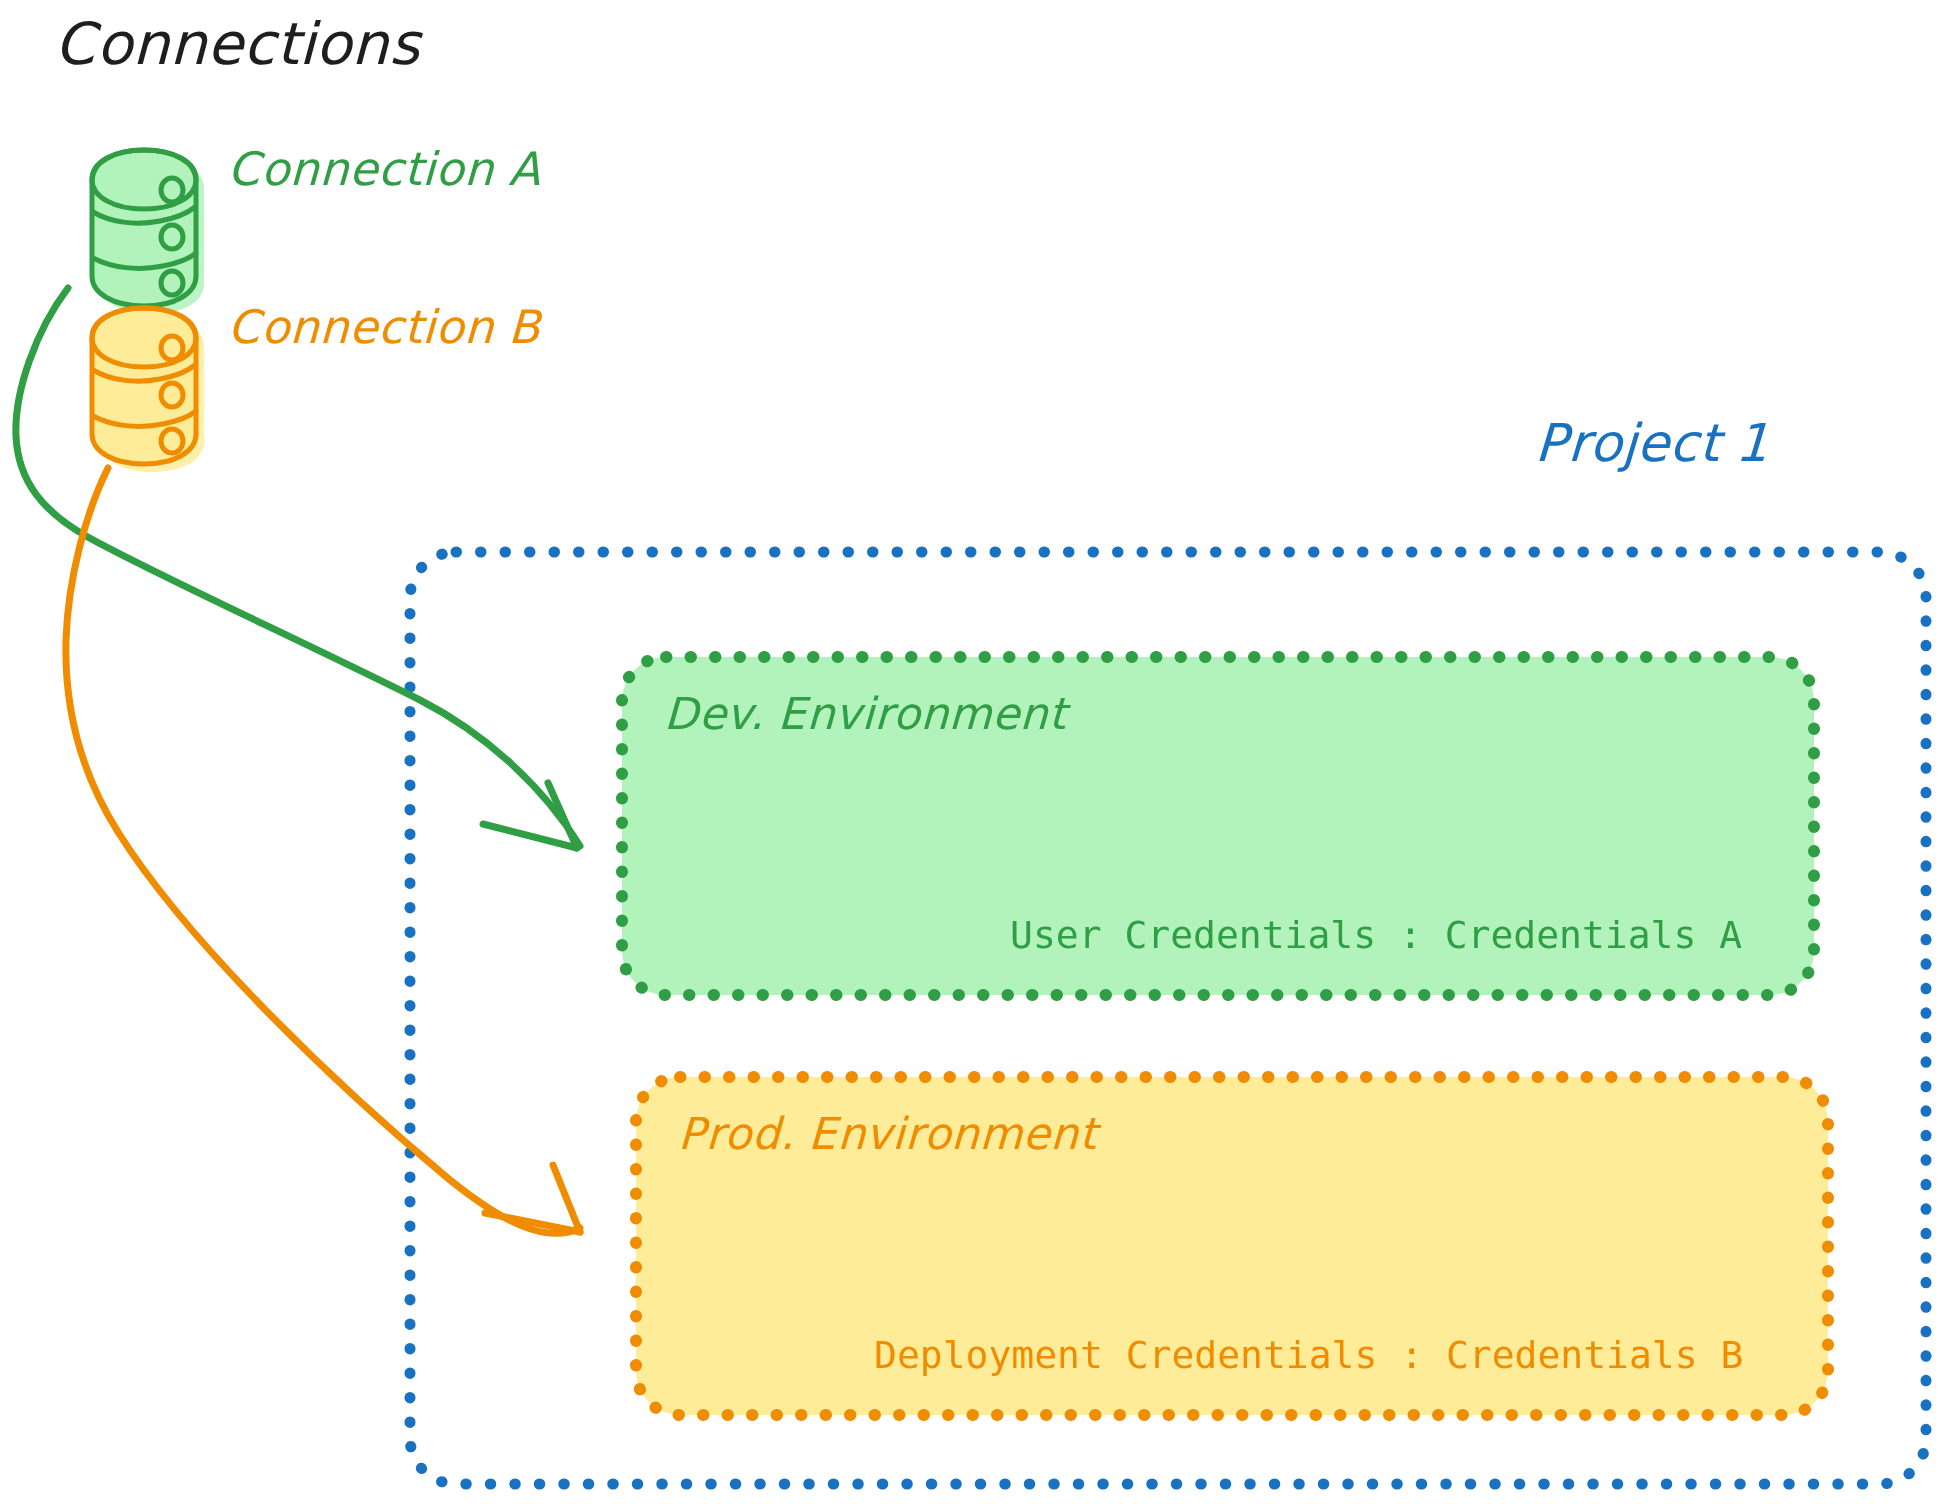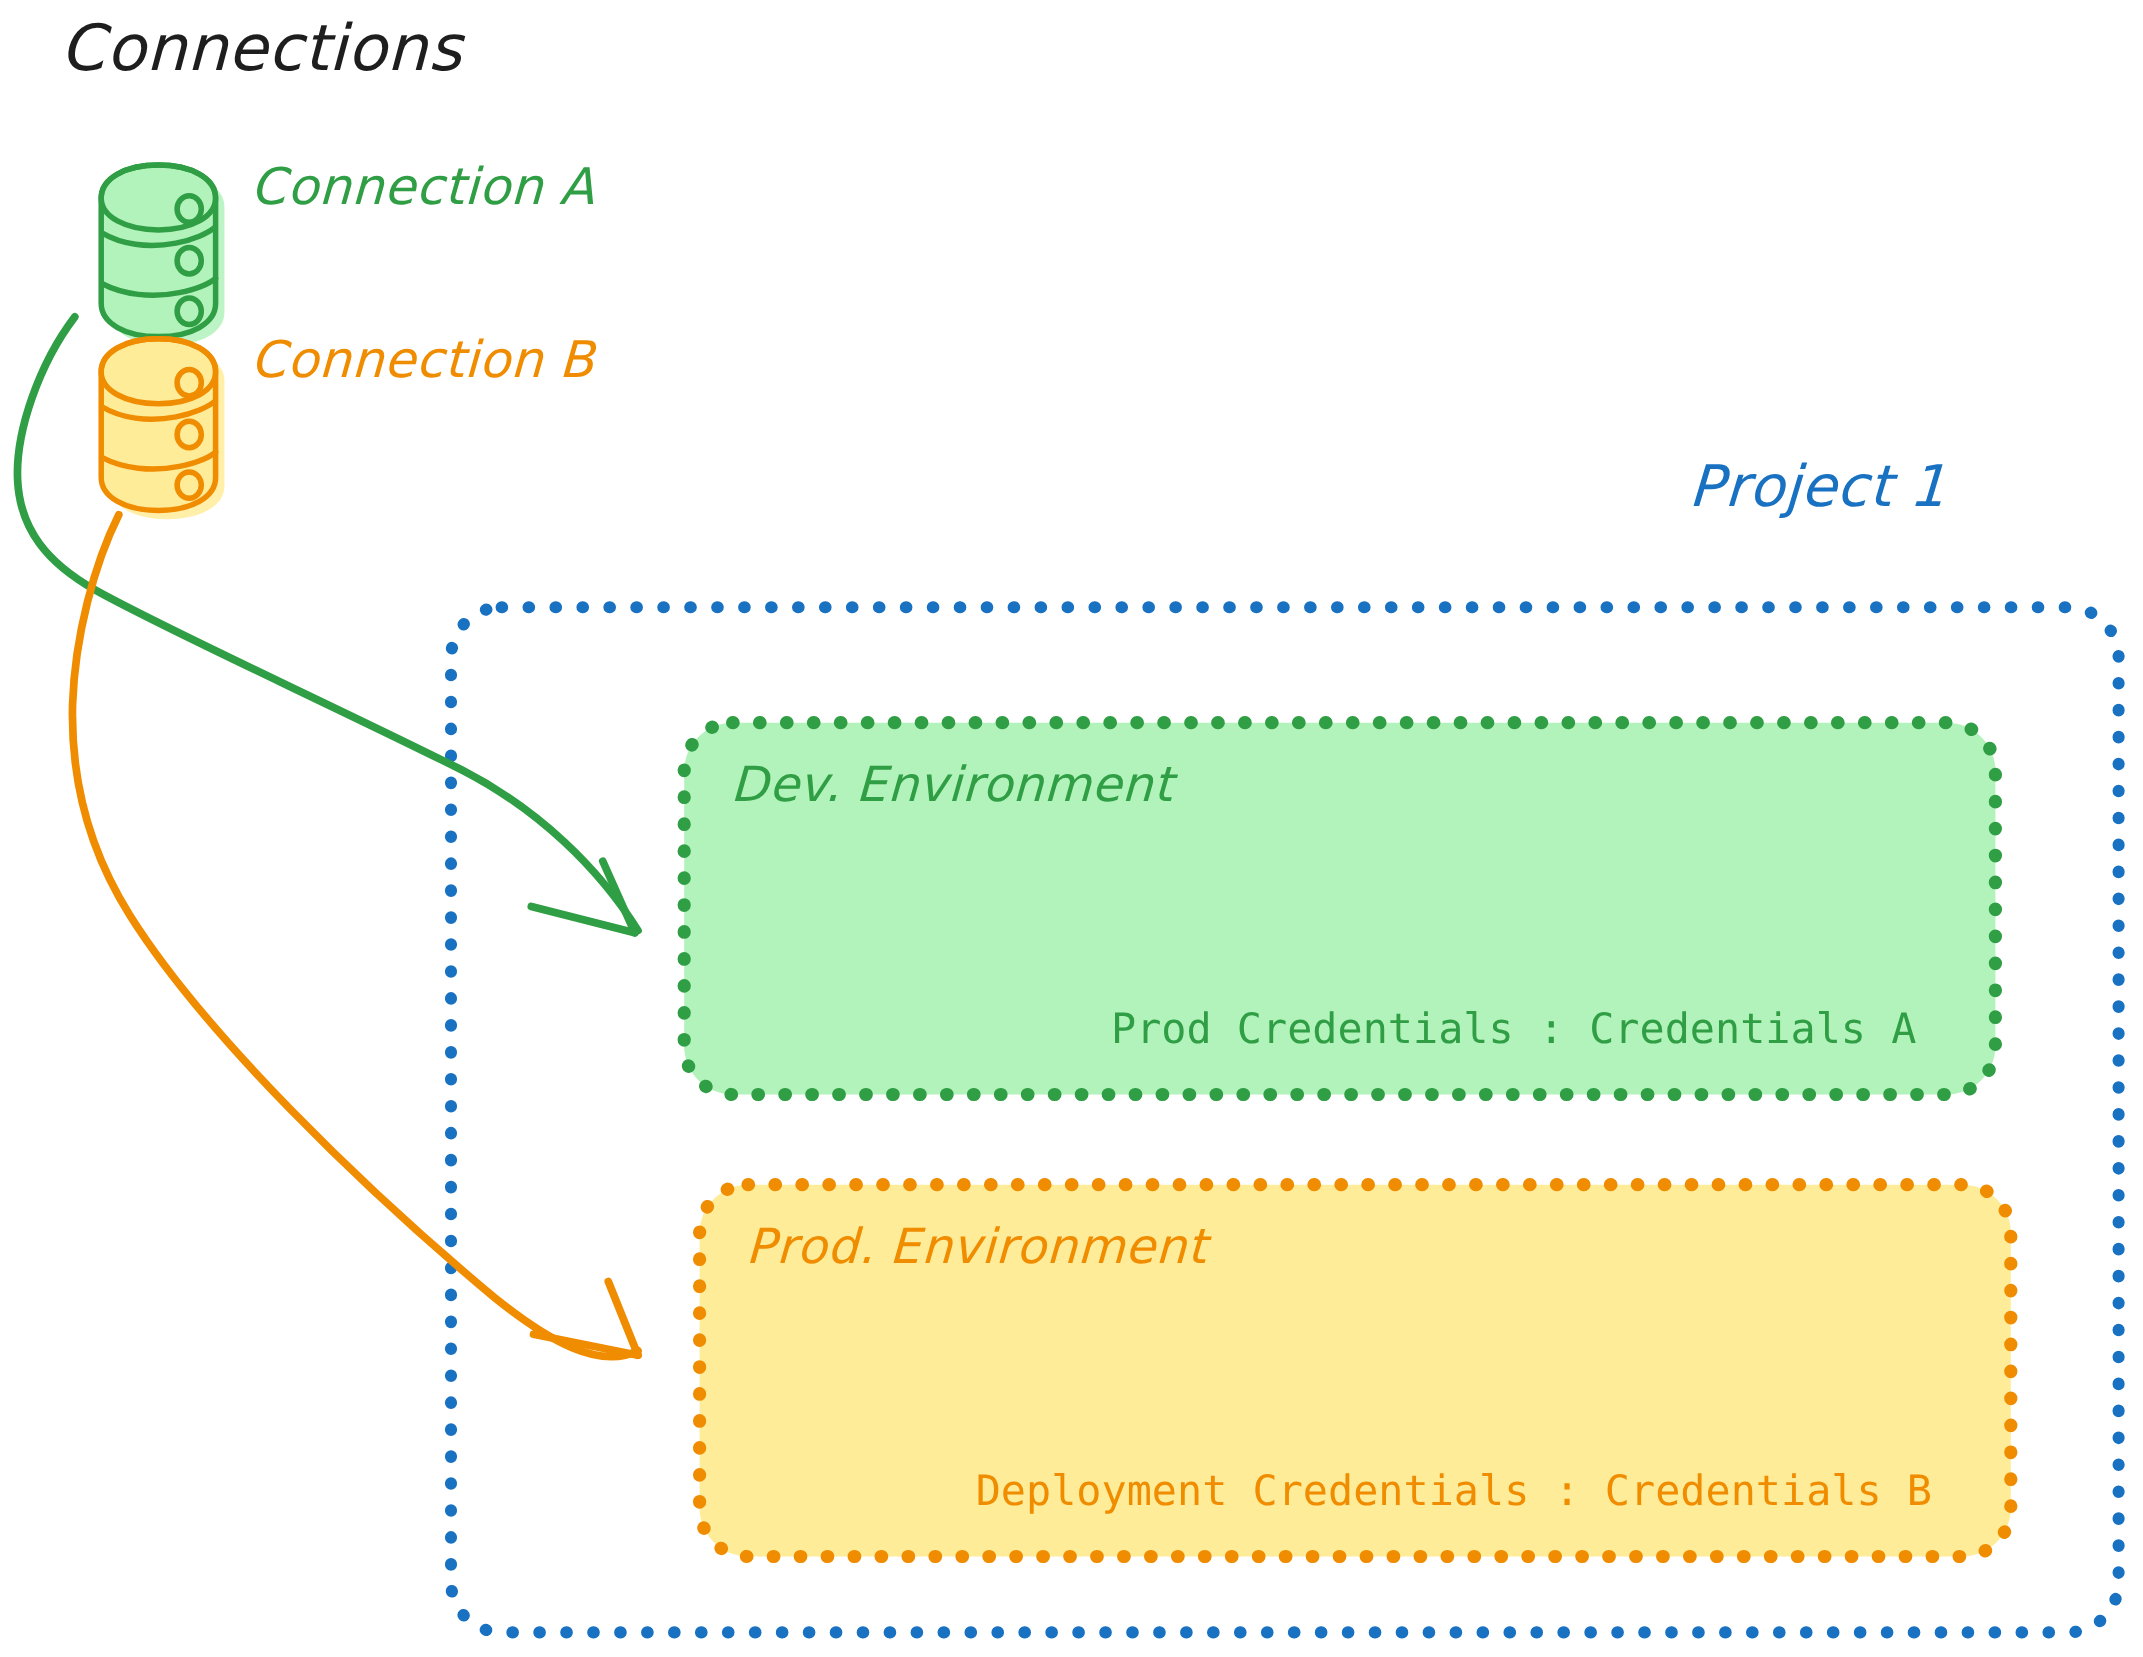--- a/index.html
+++ b/index.html
@@ -93,21 +93,20 @@
     left: 1010px;
     top: 913px;
     font-size: 38px;
     color: #2f9e44;
   }
   #text-deployment-credentials {
     left: 874px;
     top: 1333px;
     font-size: 38px;
     color: #f08c00;
-    margin-left: 13px;
   }
 </style>
 </head>
 <body>
 
 <div id="canvas">
 
   <svg class="layer" viewBox="0 0 1948 1506">
 
     <g>
@@ -197,19 +196,19 @@
   <div class="hand" id="title-connections">Connections</div>
 
   <div class="hand" id="label-connection-a">Connection A</div>
 
   <div class="hand" id="label-connection-b">Connection B</div>
 
   <div class="hand" id="label-project-1">Project 1</div>
 
   <div class="hand" id="label-dev-env">Dev. Environment</div>
 
-  <div class="mono" id="text-user-credentials">Prod Credentials : Credentials A</div>
+  <div class="mono" id="text-user-credentials">User Credentials : Credentials A</div>
 
   <div class="hand" id="label-prod-env">Prod. Environment</div>
 
   <div class="mono" id="text-deployment-credentials">Deployment Credentials : Credentials B</div>
 
 </div>
 
 </body></html>

